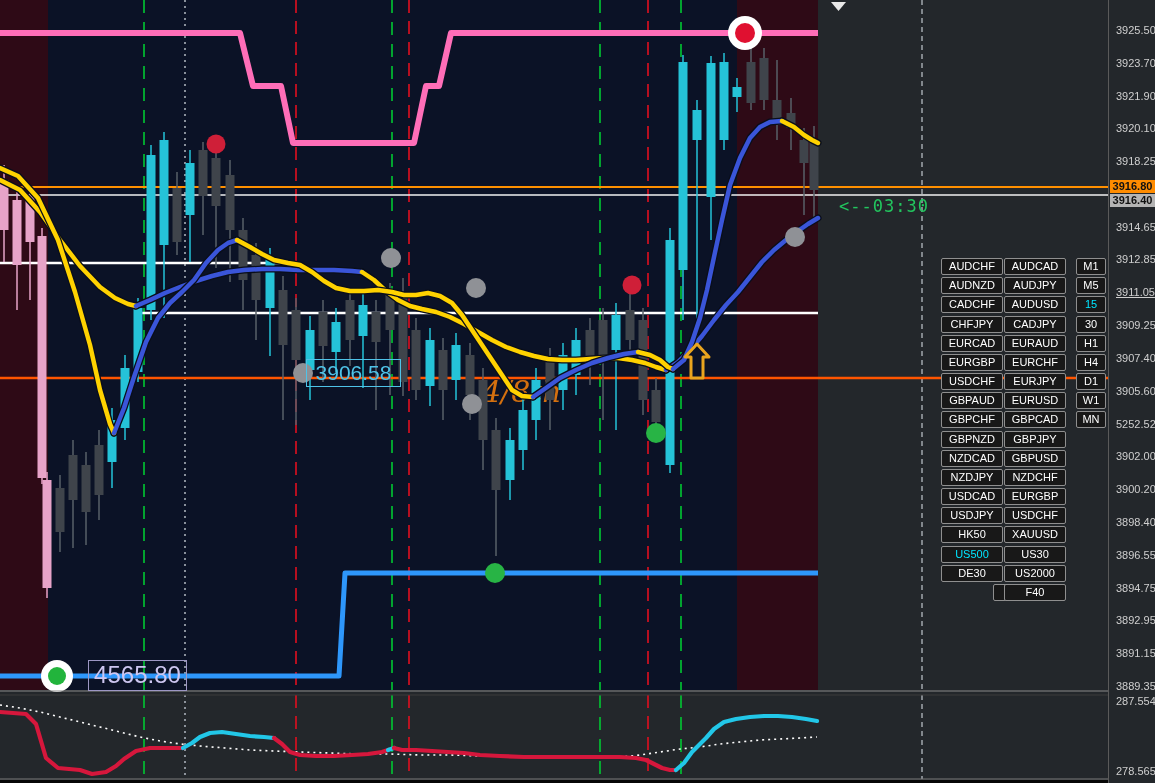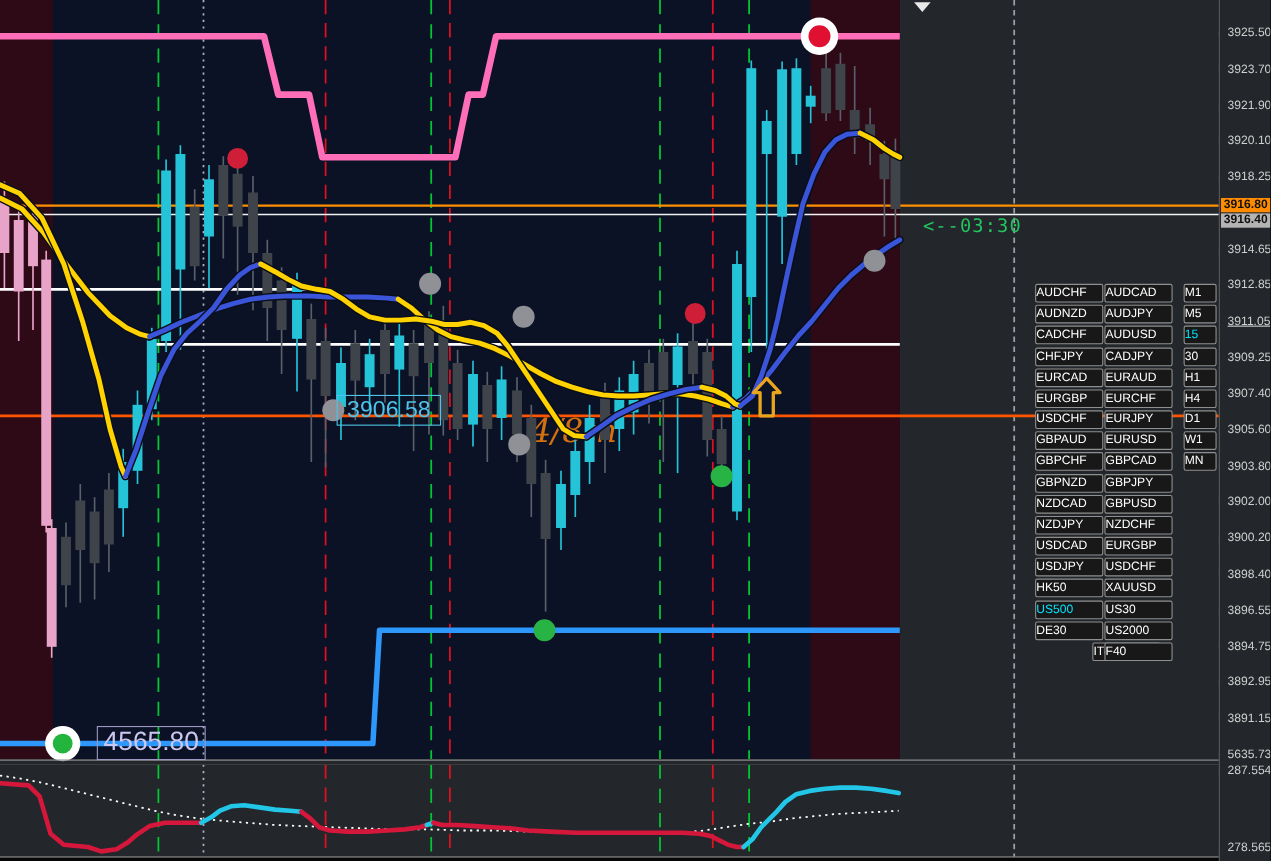--- a/index.html
+++ b/index.html
@@ -16,21 +16,21 @@
              color:#cdc6f0;font-size:24px;line-height:28px;text-align:center;}
   #axis{left:1108px;top:0;width:47px;height:783px;background:#23272b;border-left:1px solid #5a5a5a;}
   .tick-label{position:absolute;left:7px;color:#cfcfcf;font-size:11px;transform:translateY(-50%);}
   .px-label{position:absolute;left:1px;width:45px;font-size:11px;font-weight:bold;
             text-align:center;height:13px;line-height:13px;color:#111;}
   #ask-label{background:#ff8c00;}
   #bid-label{background:#b4b4b4;}
   #sym-panel{left:0;top:0;width:1108px;height:783px;pointer-events:none;}
   .pair-btn,.tf-btn{position:absolute;pointer-events:auto;box-sizing:border-box;height:17px;
       background:#181818;border:1px solid #8f8f8f;border-radius:2px;color:#fff;
-      font-size:11px;line-height:15px;text-align:left;padding:0;cursor:pointer;
+      font-size:11px;line-height:15px;text-align:center;padding:0;cursor:pointer;
       font-family:"Liberation Sans",sans-serif;}
   .pair-btn{width:62px;}
   .tf-btn{width:30px;}
   .active-btn{color:#00e5ff;}
 </style>
 </head>
 <body>
 
 <div id="app">
   <svg id="chart-svg" width="1155" height="783">
@@ -273,29 +273,29 @@
       <div class="tick-label" style="top: 63px;">3923.70</div>
       <div class="tick-label" style="top: 96px;">3921.90</div>
       <div class="tick-label" style="top: 128px;">3920.10</div>
       <div class="tick-label" style="top: 161px;">3918.25</div>
       <div class="tick-label" style="top: 227px;">3914.65</div>
       <div class="tick-label" style="top: 259px;">3912.85</div>
       <div class="tick-label" style="top: 292px; text-decoration: underline;">3911.05</div>
       <div class="tick-label" style="top: 325px;">3909.25</div>
       <div class="tick-label" style="top: 358px;">3907.40</div>
       <div class="tick-label" style="top: 391px;">3905.60</div>
-      <div class="tick-label" style="top: 424px;">3903.80</div>
+      <div class="tick-label" style="top: 424px;">5252.52</div>
       <div class="tick-label" style="top: 456px;">3902.00</div>
       <div class="tick-label" style="top: 489px;">3900.20</div>
       <div class="tick-label" style="top: 522px;">3898.40</div>
       <div class="tick-label" style="top: 555px;">3896.55</div>
       <div class="tick-label" style="top: 588px;">3894.75</div>
       <div class="tick-label" style="top: 620px;">3892.95</div>
       <div class="tick-label" style="top: 653px;">3891.15</div>
-      <div class="tick-label" style="top: 686px;">5635.73</div>
+      <div class="tick-label" style="top: 686px;">3889.35</div>
       <div class="tick-label" style="top: 701px;">287.554</div>
       <div class="tick-label" style="top: 771px;">278.565</div>
     </div>
 
   <div class="overlay" id="sym-panel">
       <button class="pair-btn" style="left: 941px; top: 258px;">AUDCHF</button>
       <button class="pair-btn" style="left: 1004px; top: 258px;">AUDCAD</button>
       <button class="pair-btn" style="left: 941px; top: 277px;">AUDNZD</button>
       <button class="pair-btn" style="left: 1004px; top: 277px;">AUDJPY</button>
       <button class="pair-btn" style="left: 941px; top: 296px;">CADCHF</button>

